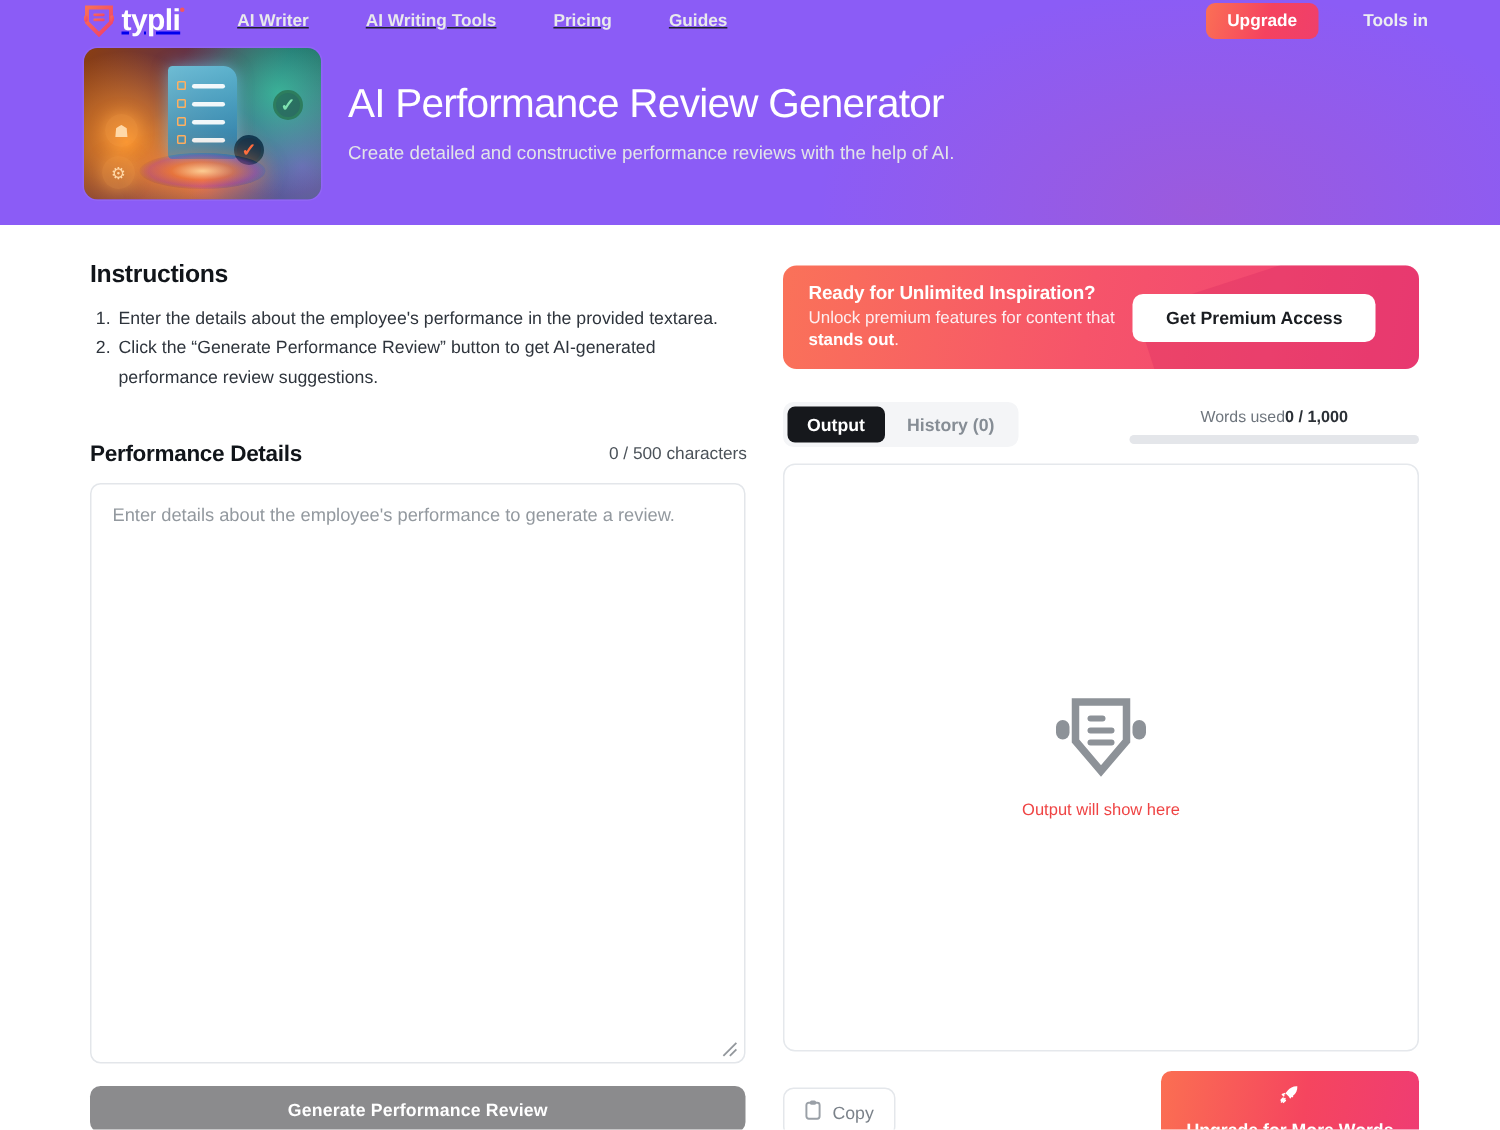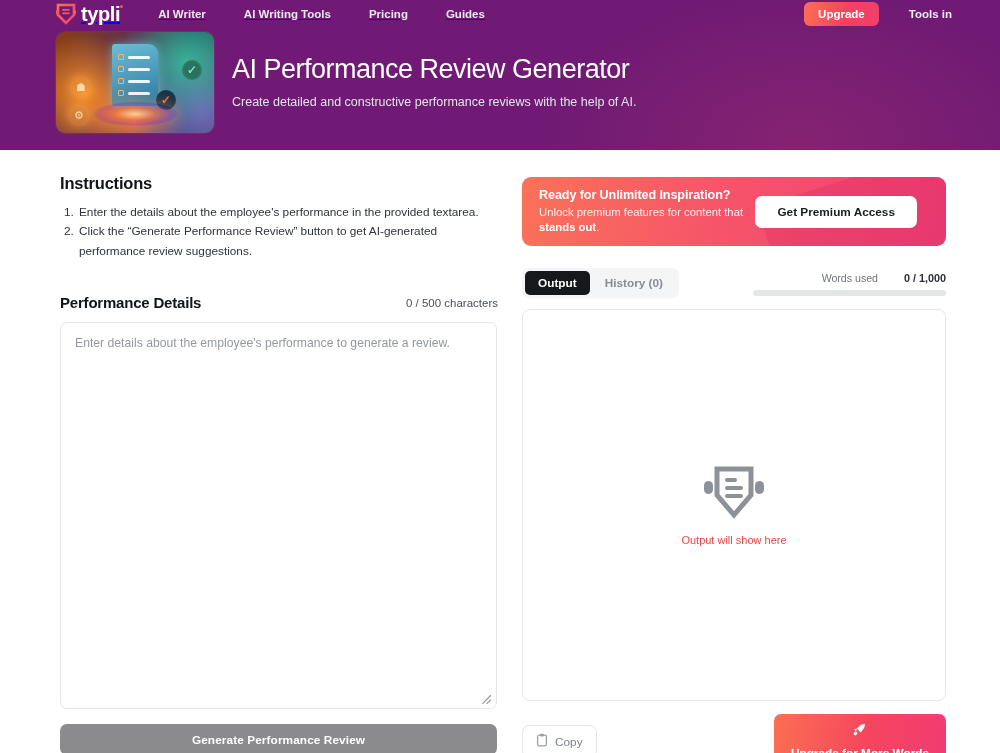--- a/index.html
+++ b/index.html
@@ -14,21 +14,21 @@
     font-family: "Liberation Sans", sans-serif;
     background: #ffffff;
     color: #1f2328;
     -webkit-font-smoothing: antialiased;
   }
 
   
   .header-band {
     position: relative;
     height: 150px;
-    background: #701a75;
+    background: #8b5cf6;
     overflow: hidden;
   }
   .header-band::after {
     
     content: "";
     position: absolute;
     right: -60px;
     bottom: -140px;
     width: 520px;
     height: 300px;
@@ -369,25 +369,25 @@
   }
   .tab.active { background: #16181c; color: #ffffff; }
 
   .words {
     margin-left: auto;
     width: 193px;
     padding-top: 4px;
   }
   .words-row {
     display: flex;
-    justify-content: flex-end;
+    justify-content: center;
     align-items: baseline;
   }
   .words-label { font-size: 10.6px; color: #6e757d; }
-  .words-value { font-size: 10.8px; color: #2b3036; font-weight: 600; padding-left: 26px; }
+  .words-value { font-size: 10.8px; color: #2b3036; font-weight: 600; }
   .words-bar {
     margin-top: 6px;
     height: 6px;
     border-radius: 4px;
     background: #e4e6ea;
     overflow: hidden;
   }
   .words-bar span {
     display: block;
     height: 100%;

